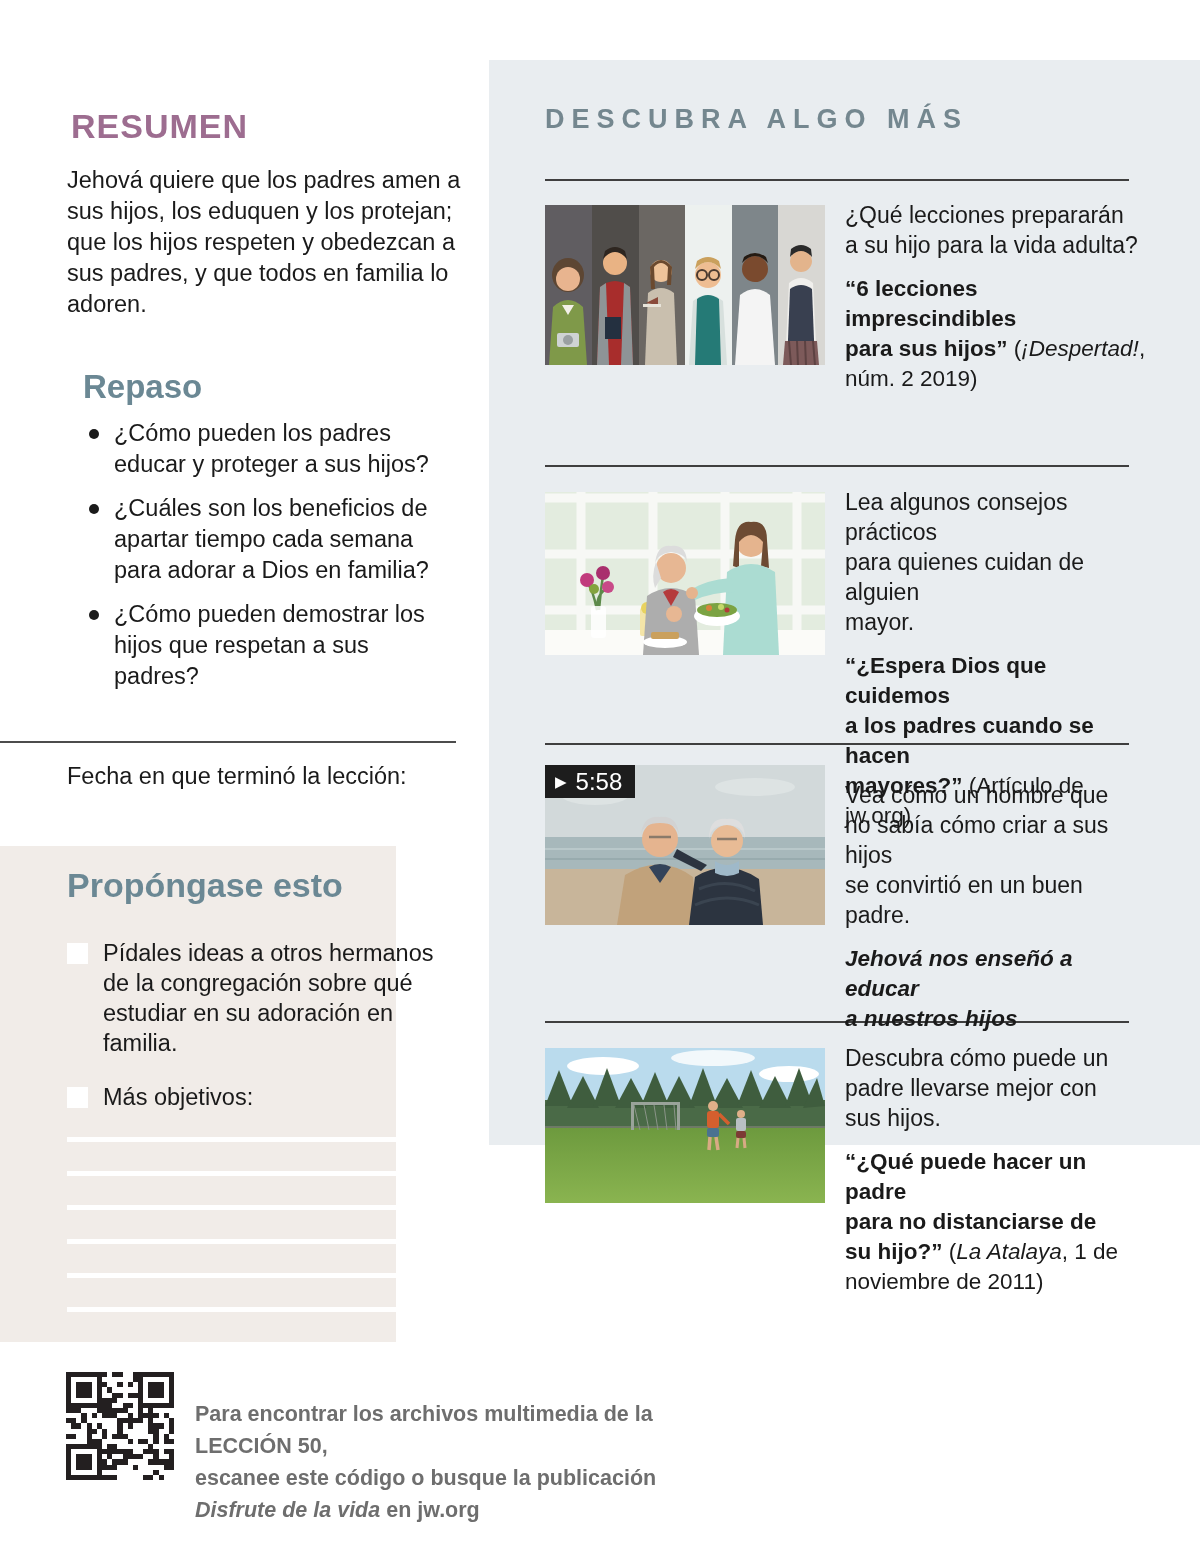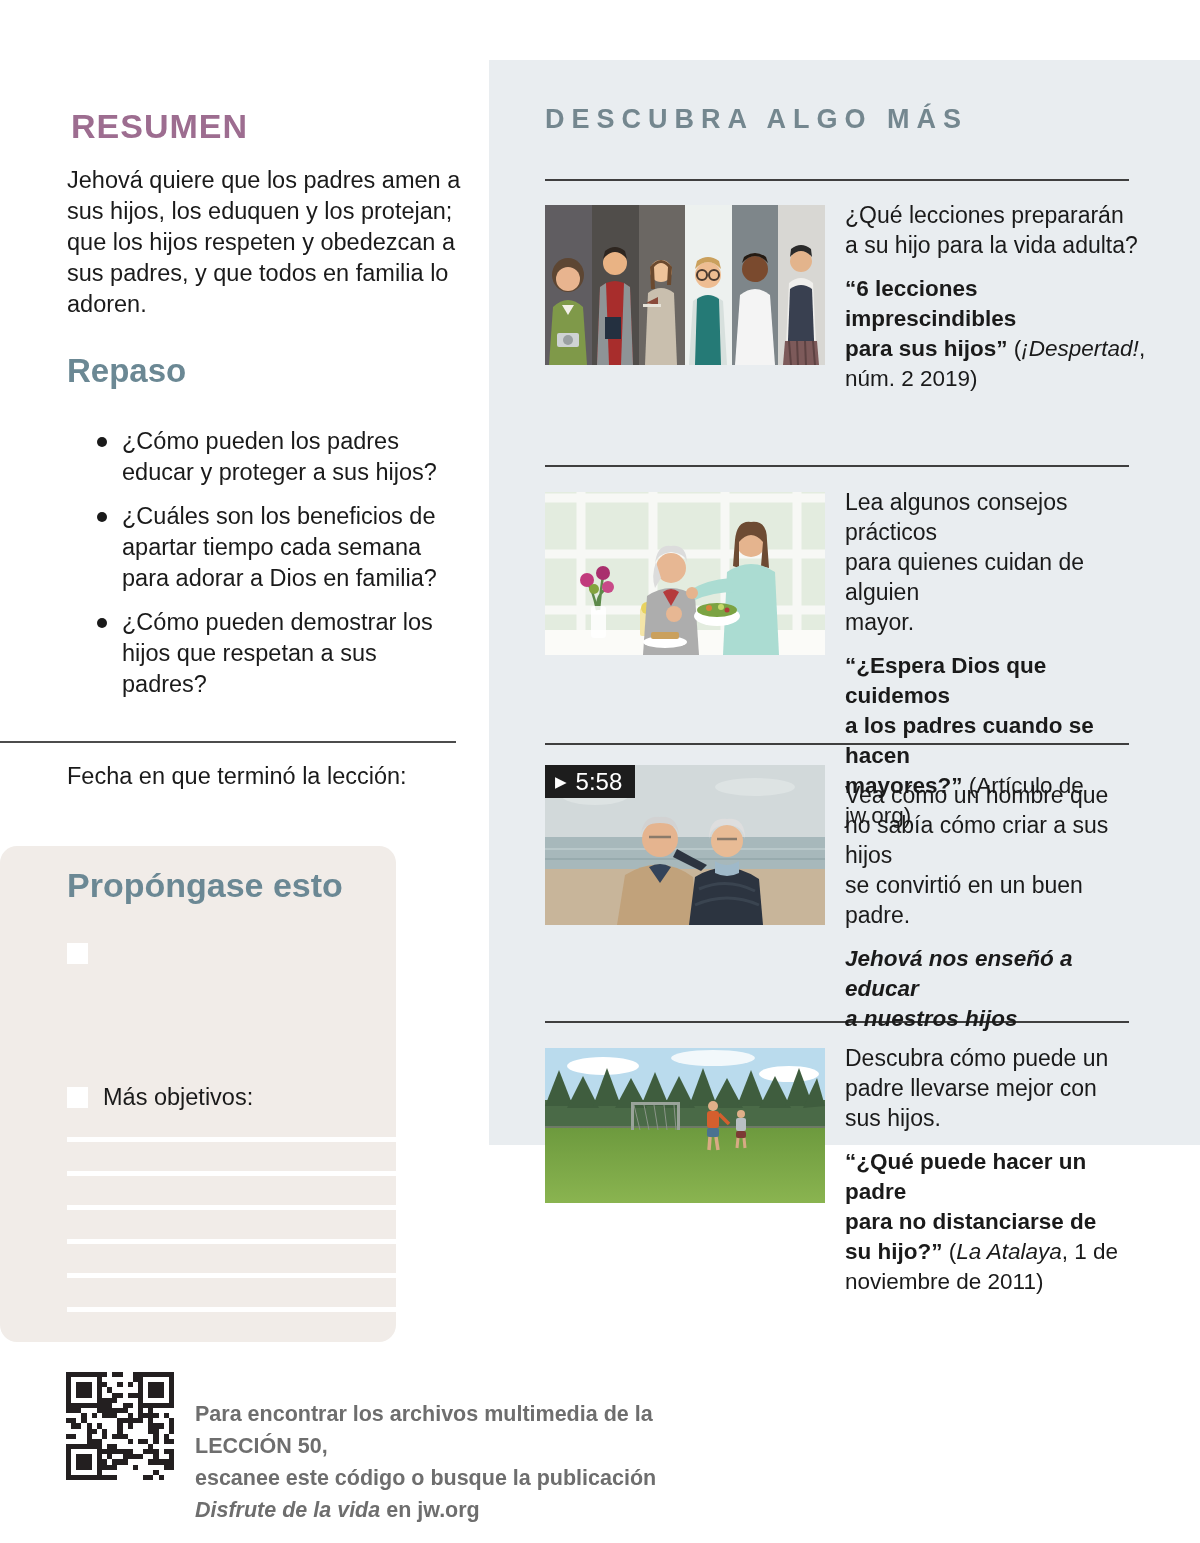--- a/index.html
+++ b/index.html
@@ -6,30 +6,30 @@
   #page{
     position:relative;width:1200px;height:1543px;background:#ffffff;
     font-family:"Liberation Sans", sans-serif;color:#1a1a1a;overflow:hidden;
   }
   
   #summary-title{position:absolute;left:67px;top:103px;font-size:34px;font-weight:700;
     color:#9d6d90;letter-spacing:1px;margin:4px;}
   #summary-body{position:absolute;left:67px;top:165px;width:400px;font-size:23.5px;
     line-height:31px;margin:0;white-space:pre-line;}
   #review-title{position:absolute;left:67px;top:352px;font-size:33px;font-weight:700;
-    color:#6b8894;margin:0;}
-  #review-list{position:absolute;left:88px;top:418px;width:372px;margin:8px;padding:0;list-style:none;}
+    color:#6b8894;margin:16px;}
+  #review-list{position:absolute;left:88px;top:418px;width:372px;margin:0;padding:0;list-style:none;}
   #review-list li{position:relative;padding-left:26px;margin-bottom:13px;font-size:23.5px;
     line-height:31px;white-space:pre-line;}
   #review-list li::before{content:"";position:absolute;left:1px;top:11px;width:10px;height:10px;
     border-radius:50%;background:#1a1a1a;}
   #date-rule{position:absolute;left:0;top:741px;width:456px;height:2px;background:#4c4c4c;}
   #date-label{position:absolute;left:67px;top:763px;font-size:23.5px;margin:0;}
   
-  #goals-box{position:absolute;left:0;top:846px;width:396px;height:496px;background:#f1ece8;border-radius:17px;}
+  #goals-box{position:absolute;left:0;top:846px;width:396px;height:496px;background:#f1ece8;}
   #goals-title{position:absolute;left:67px;top:20px;font-size:34px;font-weight:700;
     color:#6b8894;margin:0;}
   .goal-check{position:absolute;left:67px;width:21px;height:21px;background:#ffffff;}
   #goal-check-1{top:97px;}
   #goal-check-2{top:241px;}
   .goal-label{position:absolute;left:103px;width:340px;font-size:23.5px;line-height:30px;
     margin:0;white-space:pre-line;}
   #goal-label-1{top:92px;}
   #goal-label-2{top:236px;}
   .write-line{position:absolute;left:67px;width:389px;height:5px;background:#ffffff;}
@@ -82,20 +82,24 @@
     <li>¿Cómo pueden demostrar los
 hijos que respetan a sus padres?</li>
   </ul>
 
   <div id="date-rule"></div>
   <p id="date-label">Fecha en que terminó la lección:</p>
 
   <div id="goals-box">
     <h2 id="goals-title">Propóngase esto</h2>
     <span id="goal-check-1" class="goal-check"></span>
+    <p id="goal-label-1" class="goal-label">Pídales ideas a otros hermanos
+de la congregación sobre qué
+estudiar en su adoración en
+familia.</p>
     <span id="goal-check-2" class="goal-check"></span>
     <p id="goal-label-2" class="goal-label">Más objetivos:</p>
     <div class="write-line" style="top:291px"></div>
     <div class="write-line" style="top:325px"></div>
     <div class="write-line" style="top:359px"></div>
     <div class="write-line" style="top:393px"></div>
     <div class="write-line" style="top:427px"></div>
     <div class="write-line" style="top:461px"></div>
   </div>
 

